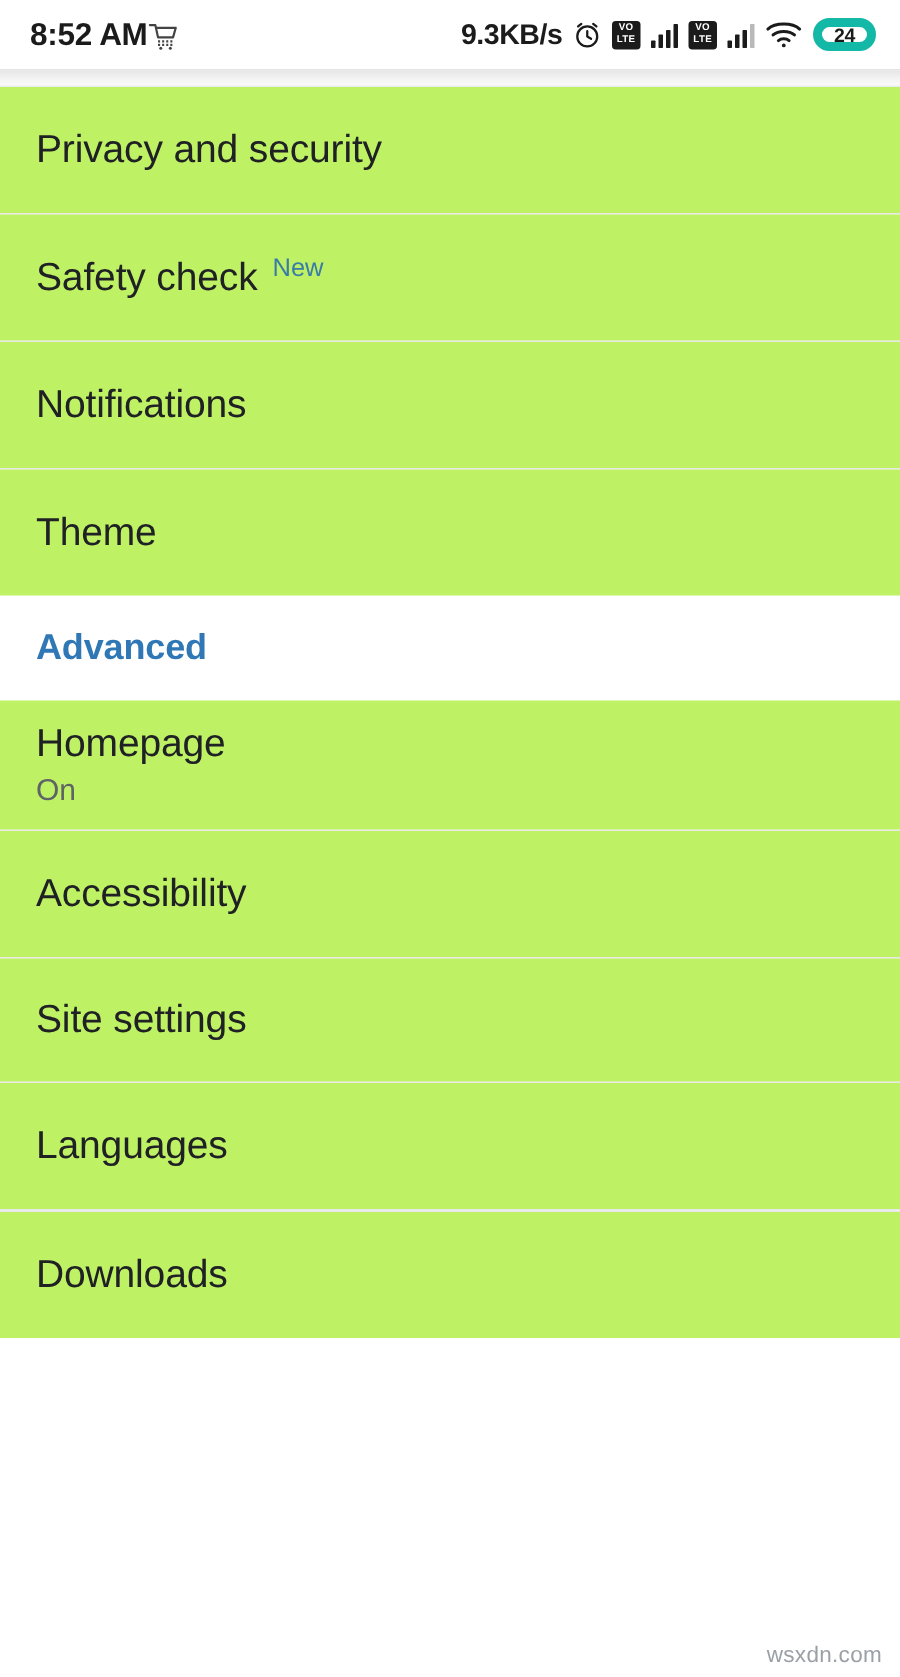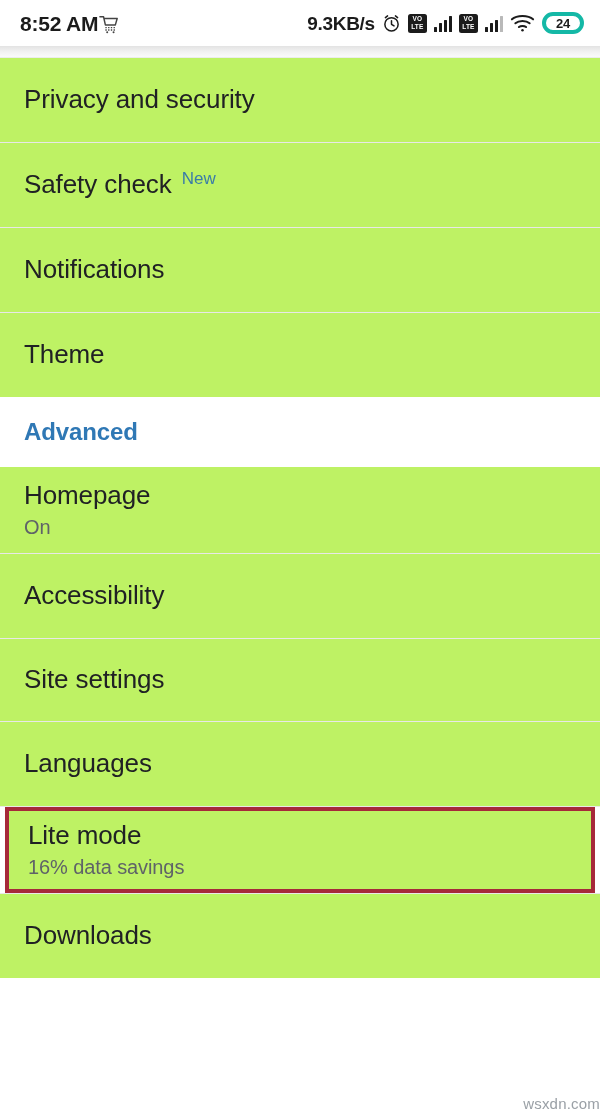--- a/index.html
+++ b/index.html
@@ -68,21 +68,21 @@
     line-height: 8px;
     display: flex;
     flex-direction: column;
     align-items: center;
     justify-content: center;
     letter-spacing: .2px;
   }
 
   .battery {
     width: 42px; height: 22px;
-    border: 4px solid #14b8a6;
+    border: 6px solid #14b8a6;
     border-radius: 11px;
     display: flex;
     align-items: center;
     justify-content: center;
     font-size: 13px;
     font-weight: bold;
     color: #1b1b1b;
     letter-spacing: -0.3px;
   }
 
@@ -179,21 +179,21 @@
   
   .row.highlight {
     border: 4px solid #a6293a;
     margin: 0 5px;
     padding: 0 19px;
   }
 
   
   .watermark {
     position: absolute;
-    right: 0;
+    right: 12px;
     bottom: 6px;
     font-size: 15px;
     color: #9aa0a6;
     letter-spacing: .2px;
   }
 </style>
 </head>
 <body>
 
 <div id="phone">
@@ -304,24 +304,20 @@
     <div class="row h82">
       <div class="title">Site settings</div>
     </div>
     <div class="divider"></div>
 
     <div class="row h84">
       <div class="title">Languages</div>
     </div>
     <div class="divider"></div>
 
-    <div class="row h86 highlight">
-      <div class="title">Lite mode</div>
-      <div class="sub">16% data savings</div>
-    </div>
     <div class="divider"></div>
 
     <div class="row h84">
       <div class="title">Downloads</div>
     </div>
 
   </div>
 
   <div class="watermark">wsxdn.com</div>
 </div>

